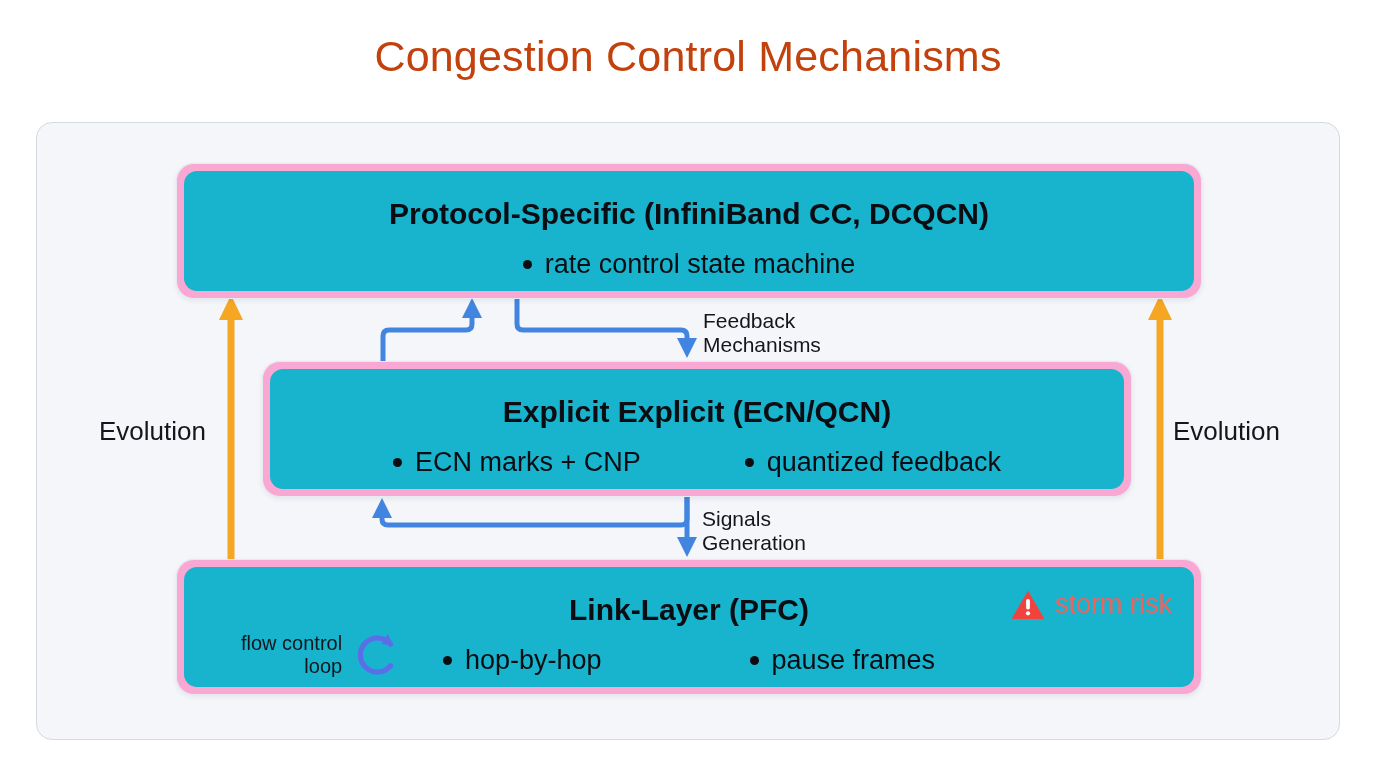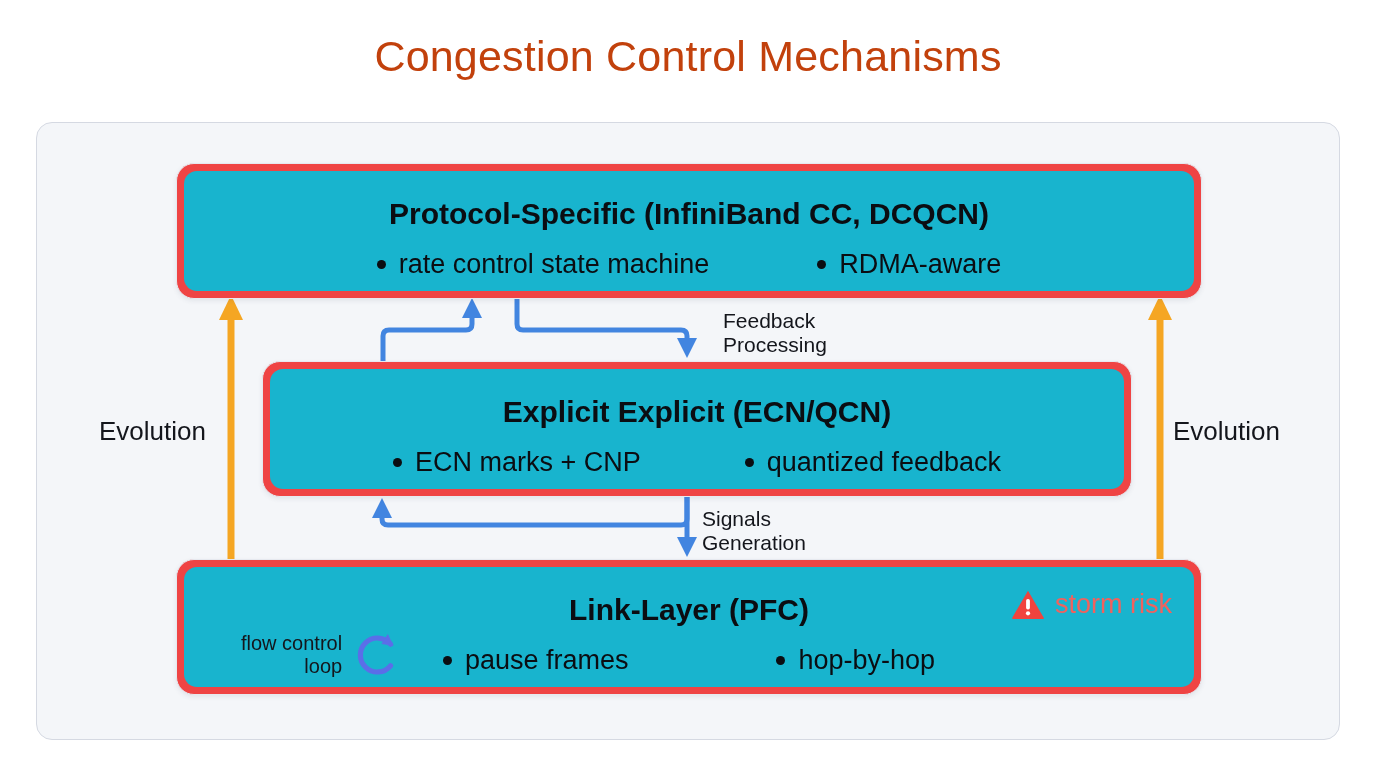--- a/index.html
+++ b/index.html
@@ -45,21 +45,21 @@
     height: 618px;
     background: #f4f6f9;
     border: 1.5px solid #d5d9e2;
     border-radius: 16px;
     box-sizing: border-box;
   }
 
   
   .layer-outer {
     position: absolute;
-    background: #ef4444;
+    background: #f9a8d4;
     border: 1.5px solid #e6e9ef;
     border-radius: 18px;
     box-sizing: border-box;
     box-shadow: 0 2px 5px rgba(60,70,90,0.09);
   }
   .layer-box {
     position: absolute;
     left: 7px;
     top: 7px;
     right: 7px;
@@ -101,21 +101,21 @@
     width: 9px;
     height: 9px;
     border-radius: 50%;
     background: #0b0d12;
     flex: 0 0 auto;
   }
 
   
   #layer-top { left: 176px; top: 163px; width: 1026px; height: 136px; }
   #layer-top .layer-title { top: 26px; }
-  #layer-top .bullet-row  { top: 78px; gap: 108px; }
+  #layer-top .bullet-row  { top: 78px; gap: 108px; flex-direction: column; }
 
   
   #layer-mid { left: 262px; top: 361px; width: 870px; height: 136px; }
   #layer-mid .layer-title { top: 26px; }
   #layer-mid .bullet-row  { top: 78px; }
 
   
   #layer-bot { left: 176px; top: 559px; width: 1026px; height: 136px; }
   #layer-bot .layer-title { top: 26px; }
   #layer-bot .bullet-row  { top: 78px; gap: 148px; }
@@ -163,21 +163,21 @@
   #evolution-label-right { left: 1173px; top: 416px; }
 
   
   .flow-label {
     position: absolute;
     font-size: 21px;
     line-height: 1.12;
     color: #14161c;
     white-space: nowrap;
   }
-  #label-feedback { left: 703px; top: 309px; margin-left: 20px; }
+  #label-feedback { left: 703px; top: 309px; }
   #label-signal   { left: 702px; top: 507px; }
 
   svg.overlay {
     position: absolute;
     left: 0; top: 0;
     width: 1376px;
     height: 768px;
     pointer-events: none;
   }
 </style>
@@ -232,21 +232,21 @@
       <line x1="687" y1="497" x2="687" y2="542" stroke="#4285e0" stroke-width="5"></line>
       <path d="M687 557 L697 537 L677 537 Z" fill="#4285e0"></path>
     </g>
   </svg>
 
   <div class="evolution-label" id="evolution-label-left">Evolution</div>
   <div class="evolution-label" id="evolution-label-right">Evolution</div>
 
   <div class="flow-label" id="label-feedback">
     <div>Feedback</div>
-    <div>Processing</div>
+    <div>Mechanisms</div>
   </div>
   <div class="flow-label" id="label-signal">
     <div>Signals</div>
     <div>Generation</div>
   </div>
 
   <div class="layer-outer" id="layer-top">
     <div class="layer-box">
       <div class="layer-title">Protocol-Specific (InfiniBand CC, DCQCN)</div>
       <div class="bullet-row">
@@ -278,25 +278,25 @@
     </div>
   </div>
 
   <div class="layer-outer" id="layer-bot">
     <div class="layer-box">
       <div class="layer-title">Link-Layer (PFC)</div>
 
       <div class="bullet-row">
         <div class="bullet-item">
           <span class="bullet-dot"></span>
+          <span>hop-by-hop</span>
+        </div>
+        <div class="bullet-item">
+          <span class="bullet-dot"></span>
           <span>pause frames</span>
-        </div>
-        <div class="bullet-item">
-          <span class="bullet-dot"></span>
-          <span>hop-by-hop</span>
         </div>
       </div>
 
       <div class="storm-risk">
         <svg width="34" height="31" viewBox="0 0 34 31">
           <path d="M17 1.8 L32.6 28.4 Q33.6 30 31.8 30 L2.2 30 Q0.4 30 1.4 28.4 Z" fill="#f0433e"></path>
           <rect x="15.1" y="10" width="3.8" height="10.4" rx="1.7" fill="#ffffff"></rect>
           <circle cx="17" cy="24.3" r="2.1" fill="#ffffff"></circle>
         </svg>
         <span class="label">storm risk</span>

